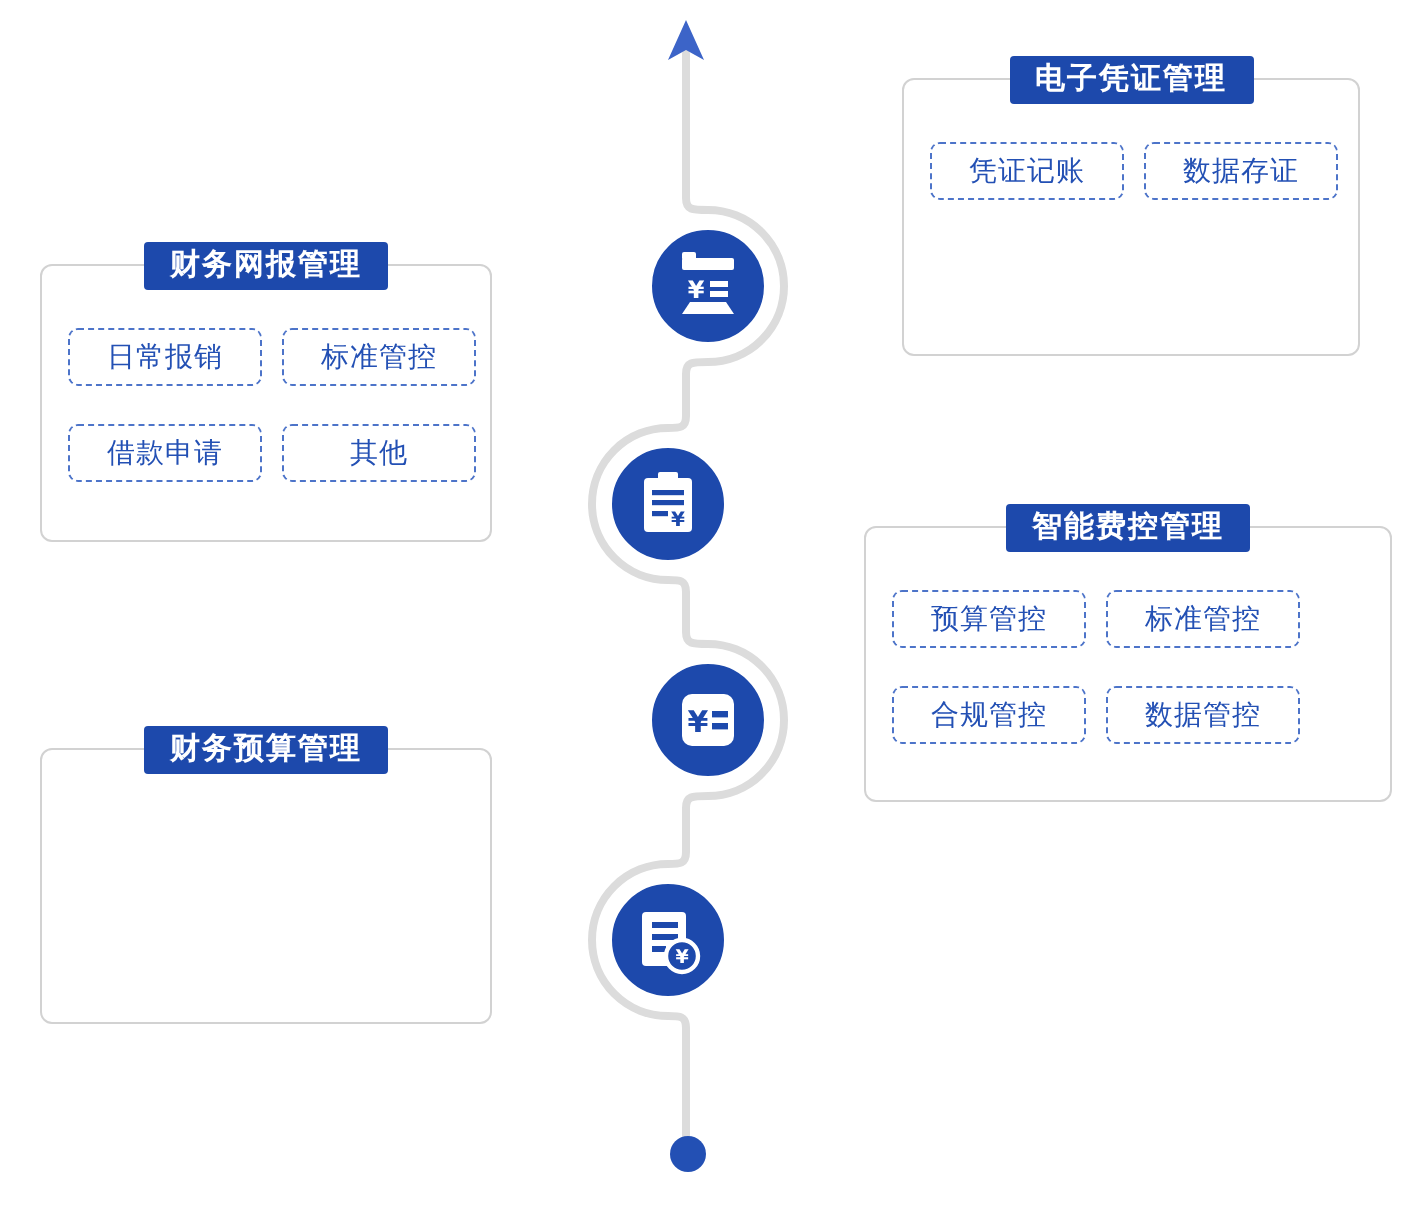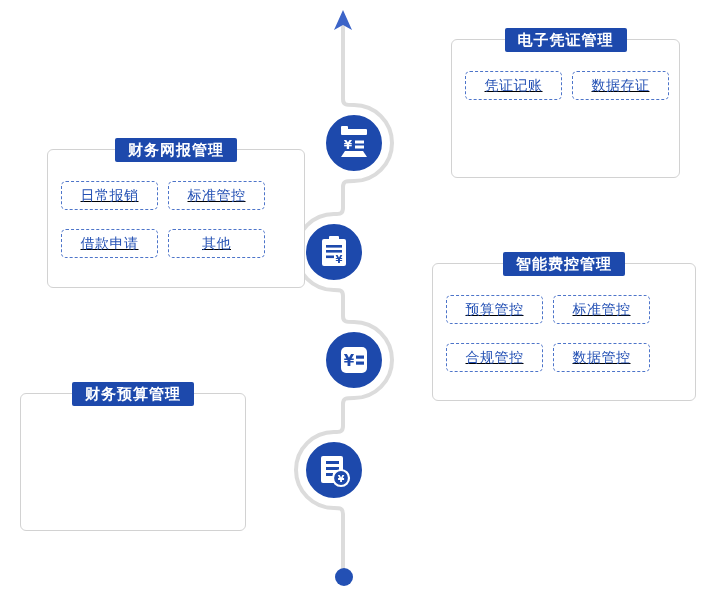--- a/index.html
+++ b/index.html
@@ -3,26 +3,26 @@
 <meta charset="utf-8">
 <style>
   html,body{margin:0;padding:0;background:#fff;}
   .canvas{
     position:relative;width:703px;height:609px;background:#ffffff;
     font-family:"Liberation Sans","DejaVu Sans",sans-serif;overflow:hidden;
   }
   .spine{position:absolute;left:280px;top:0;width:140px;height:609px;}
   .card{
     position:absolute;background:#ffffff;border:1px solid #d2d2d2;
-    border-radius:6px;box-sizing:border-box;text-decoration:underline;
+    border-radius:6px;box-sizing:border-box;
   }
-  .card.left-top{left:20px;top:149px;width:258px;height:139px;margin-left:27px;}
+  .card.left-top{left:20px;top:132px;width:226px;height:139px;}
   .card.right-top{left:451px;top:39px;width:229px;height:139px;}
   .card.right-bottom{left:432px;top:263px;width:264px;height:138px;}
-  .card.left-bottom{left:20px;top:374px;width:226px;height:138px;margin-top:19px;}
+  .card.left-bottom{left:20px;top:374px;width:226px;height:138px;}
   .card-title{
     position:absolute;top:-12px;left:50%;transform:translateX(-50%);
     background:#1d49ac;color:#ffffff;font-size:15px;font-weight:700;
     letter-spacing:1px;line-height:18px;padding:3px 13px;border-radius:2px;
     white-space:nowrap;
   }
   .pill-grid{
     display:grid;grid-template-columns:97px 97px;gap:19px 10px;
     padding:31px 0 0 13px;
   }

